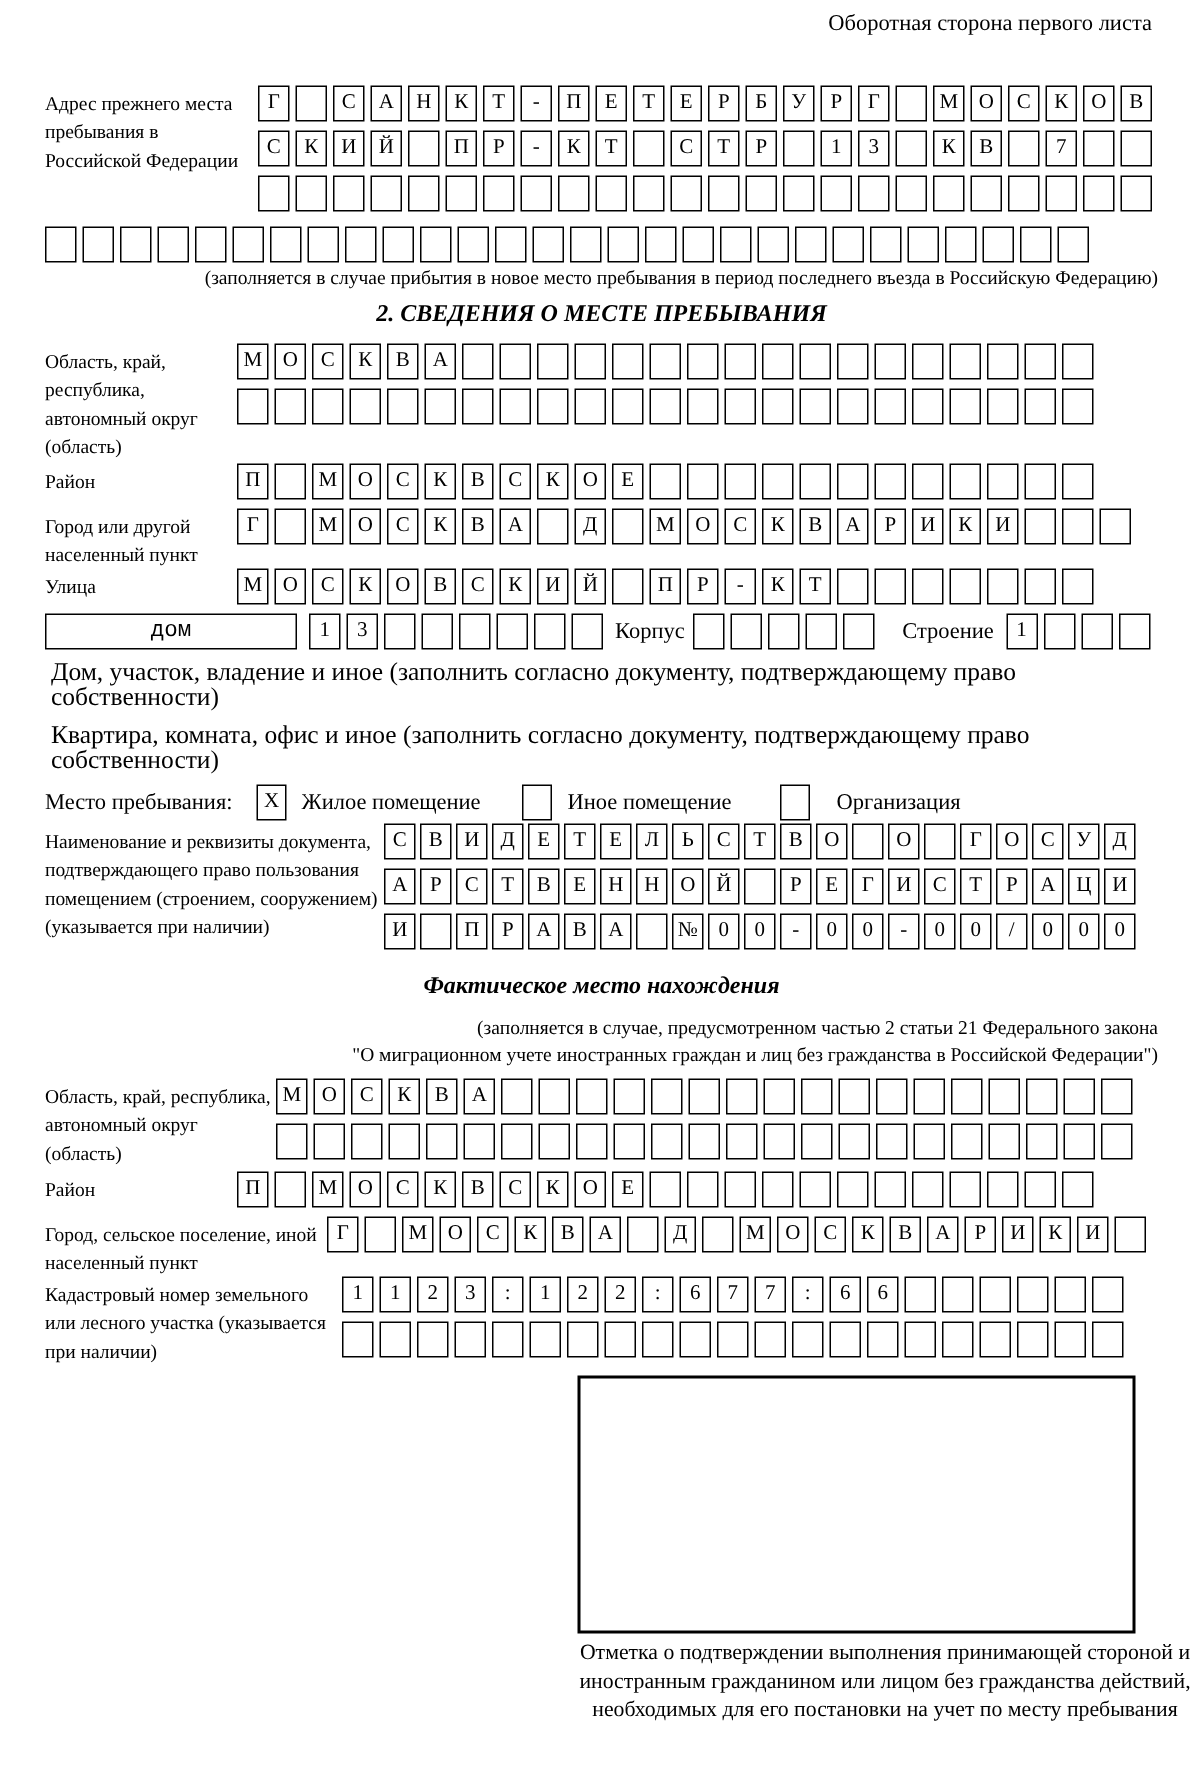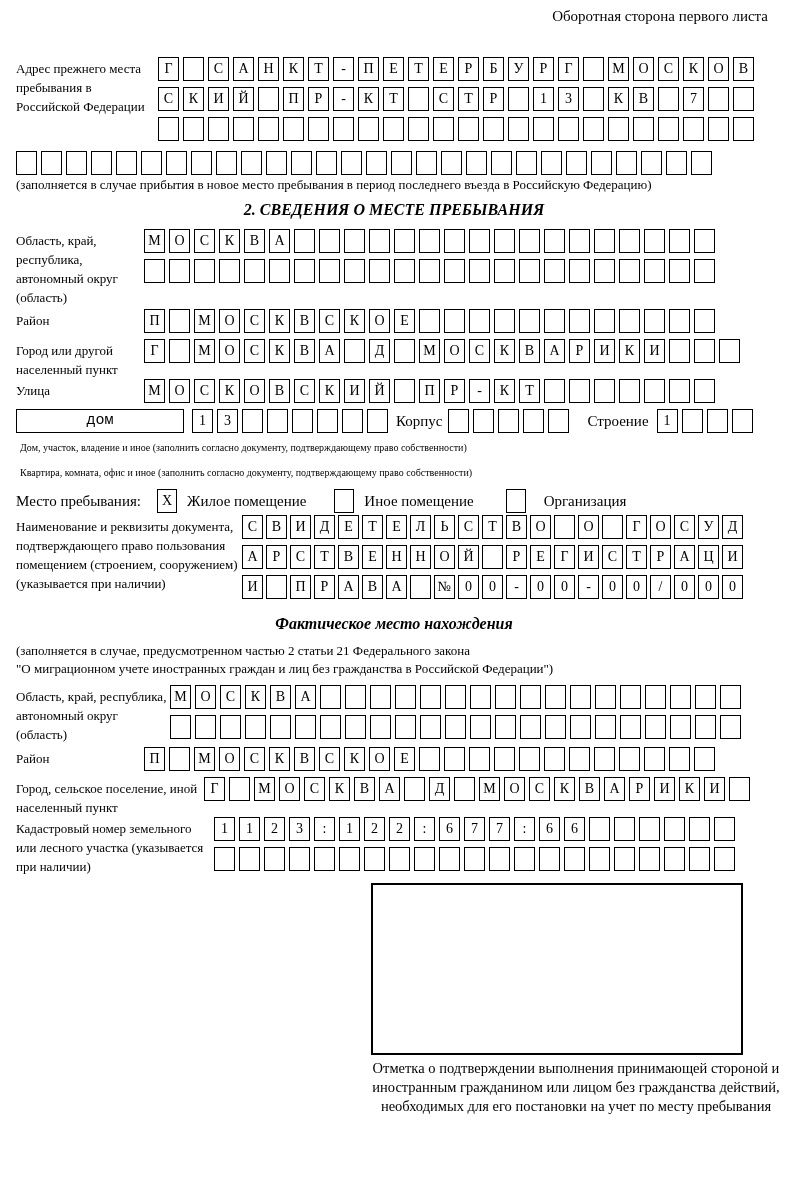--- a/index.html
+++ b/index.html
@@ -1,39 +1,39 @@
 <!DOCTYPE html>
 <html><head>
 <meta charset="utf-8">
 <style>
   * { margin:0; padding:0; box-sizing:border-box; }
   html,body { background:#fff; }
   body { font-family:"Liberation Serif","DejaVu Serif",serif; color:#000; }
-  .page { width:800px; height:1180px; padding:8px 28px 0 16px; overflow:hidden; position:relative; background:#fff; }
+  .page { width:800px; height:1180px; padding:8px 28px 0 30px; overflow:hidden; position:relative; background:#fff; }
 
   .header-note { text-align:right; font-size:15px; padding-right:4px; margin-bottom:32px; }
 
   .flexrow { display:flex; align-items:flex-start; }
   .label { font-size:13px; line-height:19px; padding-top:2px; }
   .lw142 { width:142px; flex:0 0 142px; }
   .lw128 { width:128px; flex:0 0 128px; }
   .lw154 { width:154px; flex:0 0 154px; }
   .lw188 { width:188px; flex:0 0 188px; }
   .lw198 { width:198px; flex:0 0 198px; }
   .lw226 { width:226px; flex:0 0 226px; }
 
   .cells { display:inline-block; white-space:nowrap; vertical-align:top; }
   .cellrow { height:24px; margin-bottom:6px; white-space:nowrap; }
   .cell { display:inline-block; width:21px; height:24px; border:1.5px solid #000;
           margin-right:4px; text-align:center; font-size:14px; line-height:21px;
           vertical-align:top; font-family:"Liberation Serif",serif; }
   .p24 .cell { margin-right:3px; }
 
-  .caption { font-size:13px; text-align:left; line-height:16px; margin:2px 0 8px 0; }
-  .caption-left { font-size:10px; text-align:left; line-height:17px; margin:2px 0 8px 4px; }
+  .caption { font-size:13px; text-align:right; line-height:16px; margin:2px 0 8px 0; }
+  .caption-left { font-size:17px; text-align:left; line-height:17px; margin:2px 0 8px 4px; }
   .title { font-size:16px; font-weight:bold; text-align:center; margin:6px 0 10px 0;font-style:italic; }
 
   .wbox { display:inline-block; height:24px; border:1.5px solid #000; text-align:center;
           font-size:15px; line-height:21px; vertical-align:top;font-family:Liberation Mono, monospace; }
   .inline-label { font-size:15px; display:inline-block; vertical-align:top; line-height:24px; }
 
   .chk { display:inline-block; width:20px; height:24px; border:1.5px solid #000;
          text-align:center; font-size:14px; line-height:21px; vertical-align:top; }
 
   .stay-row { white-space:nowrap; margin:6px 0 2px 0; }

